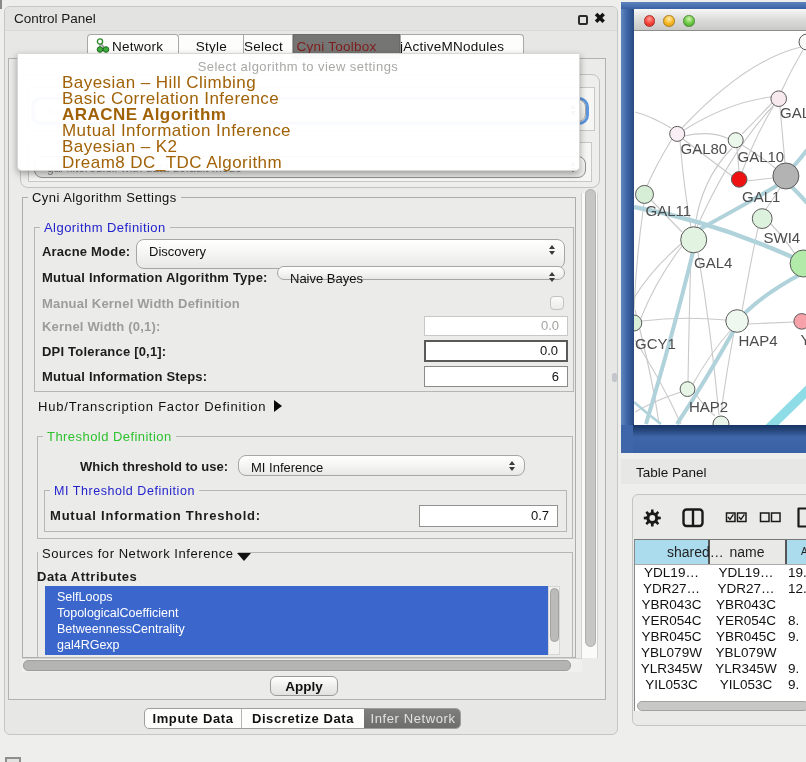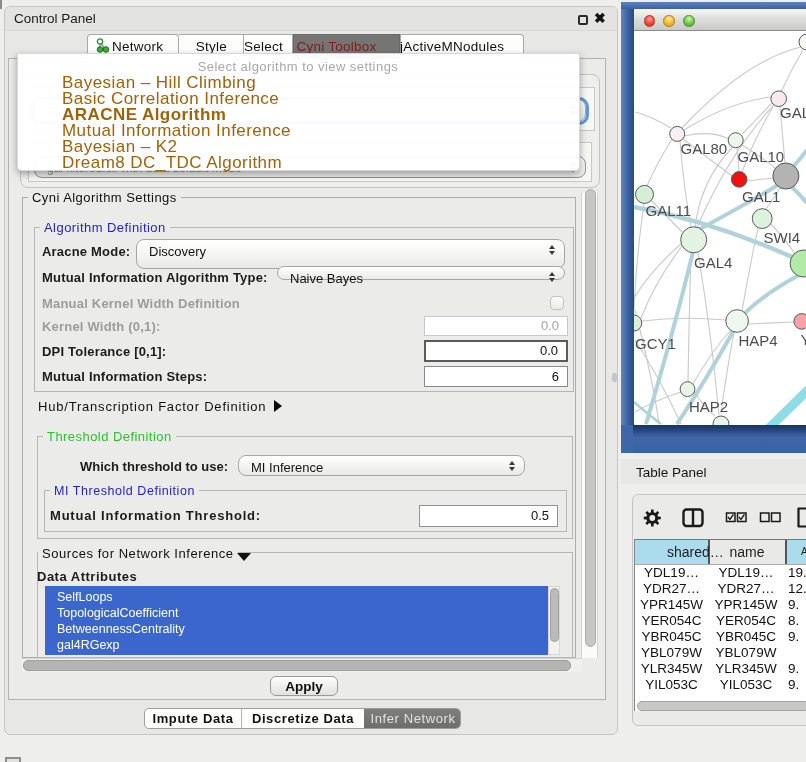--- a/index.html
+++ b/index.html
@@ -107,21 +107,21 @@
 <div class="ab combo" style="left:238px;top:455px;width:287px;height:21px;">
   <span class="ct">MI Inference</span>
     <span class="step">
       <i class="up"></i>
       <i class="dn"></i>
     </span>
 </div>
 <div class="ab gbox" style="left:44px;top:490px;width:523px;height:42px;border-color:#b6b6b4;"></div>
 <div class="gtitle" style="left:50px;top:484px;color:#2323cd;font-size:12.5px;letter-spacing:0.55px;">MI Threshold Definition</div>
 <div class="ab lbl" style="left:50px;top:508px;letter-spacing:0.8px;">Mutual Information Threshold:</div>
-<div class="ab fld" style="left:419px;top:505px;width:139px;height:22px;border:1px solid #929290;line-height:20px;">0.5</div>
+<div class="ab fld" style="left:419px;top:505px;width:139px;height:22px;border:1px solid #929290;line-height:20px;">0.7</div>
 
 <div class="ab gbox" style="left:37px;top:552px;width:536px;height:106px;border-color:#b6b6b4;"></div>
 <div class="gtitle" style="left:38px;top:546px;color:#111;letter-spacing:0.55px;">Sources for Network Inference</div>
 <div class="ab" style="left:237px;top:553px;width:0;height:0;border-left:7px solid transparent;border-right:7px solid transparent;border-top:8px solid #111;"></div>
 <div class="ab lbl" style="left:37px;top:569px;font-size:13px;letter-spacing:0.5px;">Data Attributes</div>
 <div class="ab" style="left:45px;top:586px;width:503px;height:69px;background:#3b66cc;color:#fff;font-size:12.5px;line-height:16px;padding:3px 0 0 12px;">SelfLoops<br>TopologicalCoefficient<br>BetweennessCentrality<br>gal4RGexp</div>
 <div class="ab" style="left:548px;top:586px;width:12px;height:69px;background:#f2f2f0;border:1px solid #d6d6d4;"></div>
 <div class="ab" style="left:549.5px;top:588px;width:9px;height:54px;background:#bbbbb9;border:1px solid #a2a2a0;border-radius:5px;"></div>
 
 <div class="ab" style="left:581px;top:193px;width:17px;height:465px;background:#fbfbf9;border-left:1px solid #d2d2d0;border-right:1px solid #d2d2d0;"></div>
@@ -264,21 +264,21 @@
  <div class="ab" style="left:75px;top:0px;width:74.5px;height:24px;background:#e9e9e7;"></div>
  <div class="ab" style="left:149.5px;top:0px;width:2px;height:24px;background:#555;"></div>
  <div class="ab" style="left:151.5px;top:0px;width:21px;height:24px;background:#abdcee;"></div>
  <div class="ab" style="left:0;top:24px;width:172px;height:1px;background:#aaa;"></div>
  <div class="ab" style="left:0px;top:4px;width:73px;text-align:center;font-size:14px;color:#222;padding-left:32px;">shared…</div>
  <div class="ab" style="left:75px;top:4px;width:74px;text-align:center;font-size:14px;color:#222;">name</div>
  <div class="ab" style="left:166px;top:6px;font-size:10px;color:#222;">A</div>
  <div class="ab" style="left:0;top:25px;width:172px;font-size:13.5px;color:#111;line-height:16px;">
   <div><span class="c1">YDL19…</span><span class="c2">YDL19…</span><span class="c3">19.</span></div>
   <div><span class="c1">YDR27…</span><span class="c2">YDR27…</span><span class="c3">12.</span></div>
-  <div><span class="c1">YPR145W</span><span class="c2">YPR145W</span><span class="c3">9.</span></div>
+  <div><span class="c1">YBR043C</span><span class="c2">YBR043C</span><span class="c3"></span></div>
   <div><span class="c1">YER054C</span><span class="c2">YER054C</span><span class="c3">8.</span></div>
   <div><span class="c1">YBR045C</span><span class="c2">YBR045C</span><span class="c3">9.</span></div>
   <div><span class="c1">YBL079W</span><span class="c2">YBL079W</span><span class="c3"></span></div>
   <div><span class="c1">YLR345W</span><span class="c2">YLR345W</span><span class="c3">9.</span></div>
   <div><span class="c1">YIL053C</span><span class="c2">YIL053C</span><span class="c3">9.</span></div>
  </div>
  <div class="ab" style="left:1.5px;top:161px;width:172px;height:10.5px;background:#c8c8c6;border:1px solid #a2a2a0;border-radius:5px;"></div>
 </div>
 
 </body></html>

